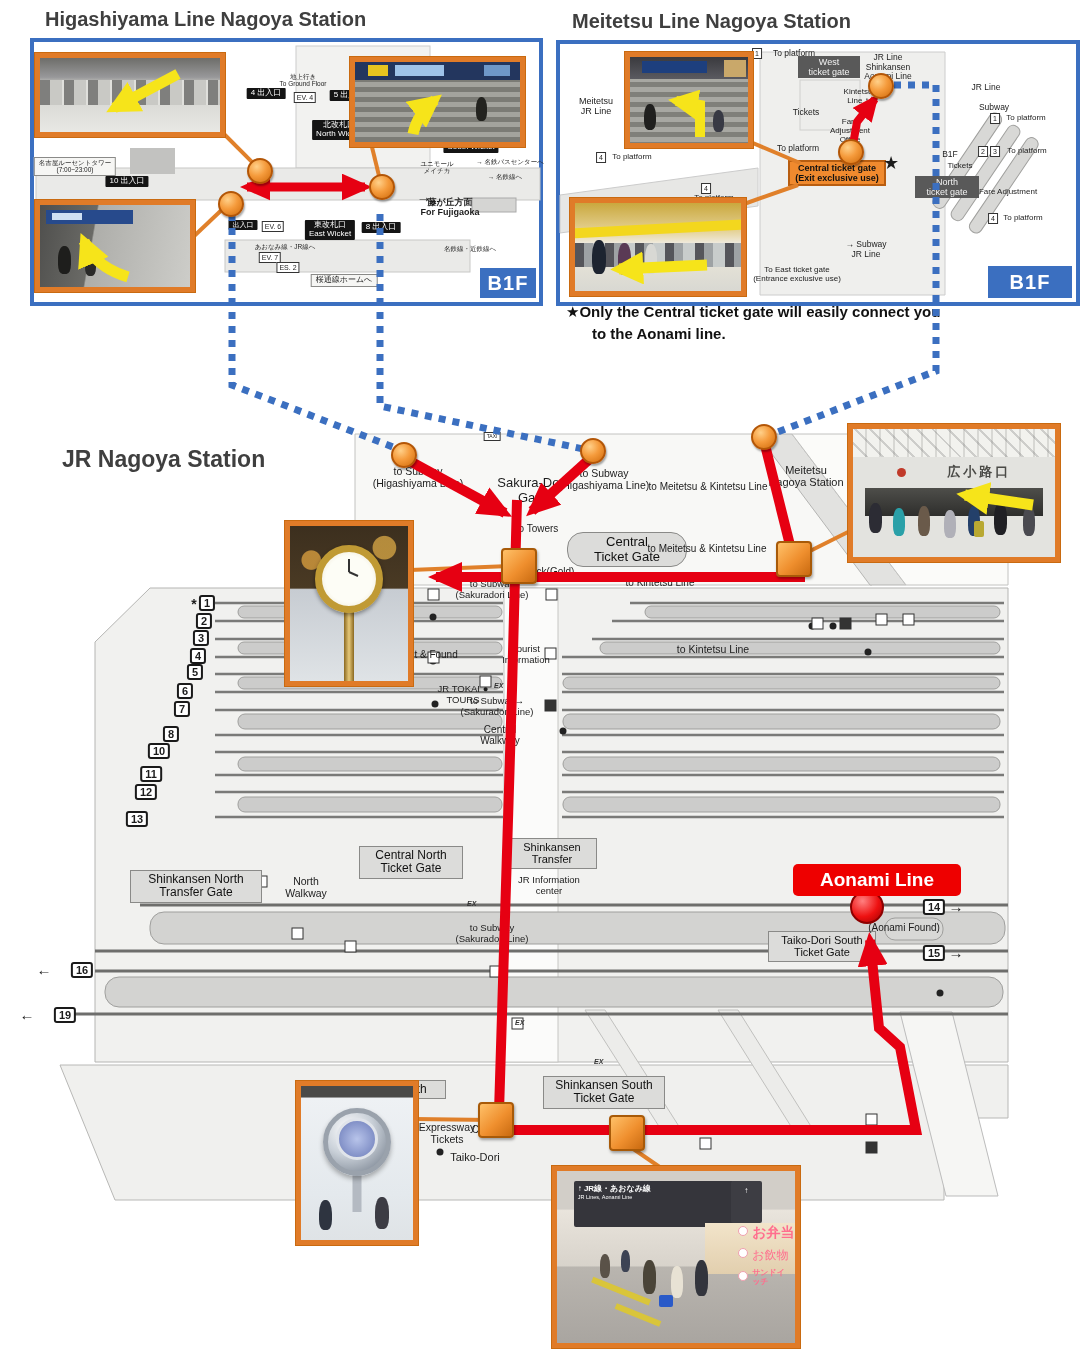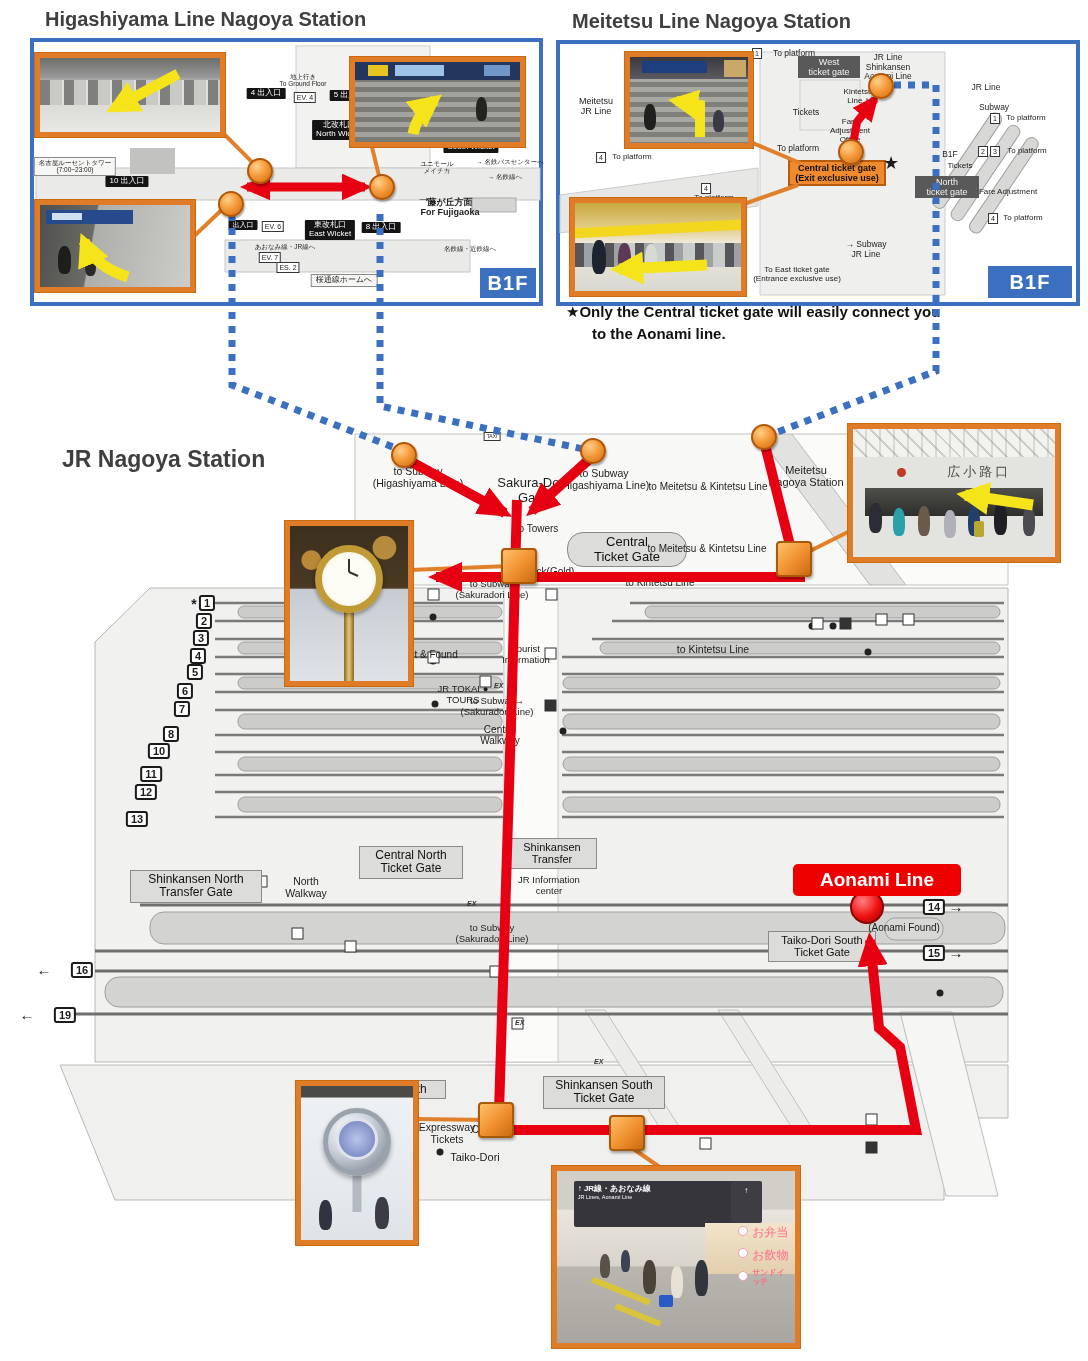--- a/index.html
+++ b/index.html
@@ -501,21 +501,21 @@
         </g>
       </svg>
   </div>
 
   <div class="photo" style="left:848px;top:424px;width:202px;height:128px;">
     <div class="inner" style="background:#e3e3df;"></div>
     <div class="pdiv" style="left:0;right:0;top:0;height:22%;background:repeating-linear-gradient(90deg,#f2f2ee 0 12px,#d8d8d4 12px 14px);"></div>
     <div class="pdiv" style="left:0;right:0;top:0;height:22%;background:repeating-linear-gradient(45deg,transparent 0 9px,rgba(110,110,110,.28) 9px 11px);"></div>
     <div class="pdiv" style="left:18%;top:26%;width:64%;height:16%;text-align:center;">
       <span style="display:inline-block;width:9px;height:9px;border-radius:50%;background:#c03a2a;vertical-align:middle;margin-right:5px;"></span>
-      <span class="signtext" style="position:static;color:#4a4a46;font-weight:normal;font-size:13px;letter-spacing:3px;margin-left:32px;">広小路口</span>
+      <span class="signtext" style="position:static;color:#4a4a46;font-weight:bold;font-size:13px;letter-spacing:3px;margin-left:32px;">広小路口</span>
     </div>
     <div class="pdiv" style="left:6%;right:6%;top:46%;height:22%;background:linear-gradient(180deg,#4e4e4a,#2e2e2c);"></div>
     <div class="blob" style="left:8%;top:58%;width:13px;height:30px;background:#2c2c34;"></div>
     <div class="blob" style="left:20%;top:62%;width:12px;height:28px;background:#2aa0a8;"></div>
     <div class="blob" style="left:32%;top:60%;width:12px;height:30px;background:#6a5a4a;"></div>
     <div class="blob" style="left:45%;top:63%;width:12px;height:28px;background:#b0b0b8;"></div>
     <div class="blob" style="left:57%;top:60%;width:12px;height:30px;background:#24406a;"></div>
     <div class="blob" style="left:70%;top:58%;width:13px;height:32px;background:#202024;"></div>
     <div class="blob" style="left:84%;top:60%;width:12px;height:30px;background:#4a4a50;"></div>
     <div class="pdiv" style="left:60%;top:72%;width:10px;height:16px;background:#b8a832;border-radius:2px;"></div>
@@ -541,21 +541,21 @@
 
   <div class="photo" style="left:552px;top:1166px;width:238px;height:172px;">
     <div class="inner" style="background:linear-gradient(180deg,#d2cec8 0%,#d2cec8 22%,#e9e4dc 23%,#d8d3cb 55%,#b9b5af 56%,#a9a5a0 100%);"></div>
     <div class="pdiv" style="left:7%;top:6%;width:64%;height:24%;background:#35353b;border-radius:2px;padding:2px 4px;">
       <div class="signtext" style="position:static;display:block;font-size:8px;font-weight:bold;">↑ JR線・あおなみ線</div>
       <div class="signtext" style="position:static;display:block;font-size:5.5px;">JR Lines, Aonami Line</div>
     </div>
     <div class="pdiv" style="left:73%;top:6%;width:13%;height:24%;background:#3d3d43;border-radius:2px;color:#fff;font-size:8px;text-align:center;line-height:20px;">↑</div>
     <div class="pdiv" style="left:62%;top:30%;right:0;height:30%;background:linear-gradient(180deg,#f2e4ca,#e2cfae);"></div>
     <div class="pdiv" style="left:76%;top:32%;width:8px;height:8px;border-radius:50%;background:#fff;border:1px solid #f0a0b0;"></div>
-    <div class="signtext" style="left:82%;top:31%;color:#ff6e8e;font-size:12px;font-weight:normal;">お弁当</div>
+    <div class="signtext" style="left:82%;top:31%;color:#ff6e8e;font-size:14px;font-weight:bold;">お弁当</div>
     <div class="pdiv" style="left:76%;top:45%;width:8px;height:8px;border-radius:50%;background:#fff;border:1px solid #f0a0b0;"></div>
     <div class="signtext" style="left:82%;top:44%;color:#ff6e8e;font-size:12px;font-weight:normal;">お飲物</div>
     <div class="pdiv" style="left:76%;top:58%;width:8px;height:8px;border-radius:50%;background:#fff;border:1px solid #f0a0b0;"></div>
     <div class="signtext" style="left:82%;top:57%;color:#ff6e8e;font-size:8px;font-weight:bold;width:17%;white-space:normal;line-height:1.1;">サンドイッチ</div>
     <div class="pdiv" style="left:14%;top:68%;width:26%;height:6px;background:#d9c53a;transform:rotate(22deg);"></div>
     <div class="pdiv" style="left:24%;top:82%;width:20%;height:6px;background:#d9c53a;transform:rotate(22deg);"></div>
     <div class="blob" style="left:36%;top:52%;width:13px;height:34px;background:#4a4438;"></div>
     <div class="blob" style="left:48%;top:55%;width:12px;height:32px;background:#e8e2d4;"></div>
     <div class="blob" style="left:58%;top:52%;width:13px;height:36px;background:#33353d;"></div>
     <div class="blob" style="left:18%;top:48%;width:10px;height:24px;background:#5a5248;"></div>

